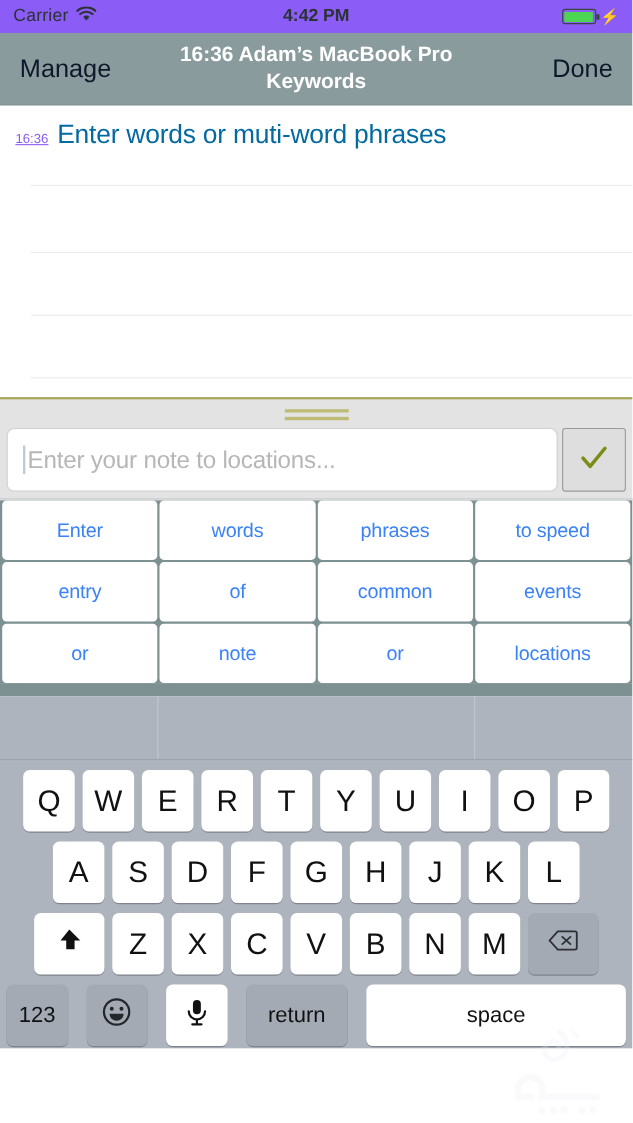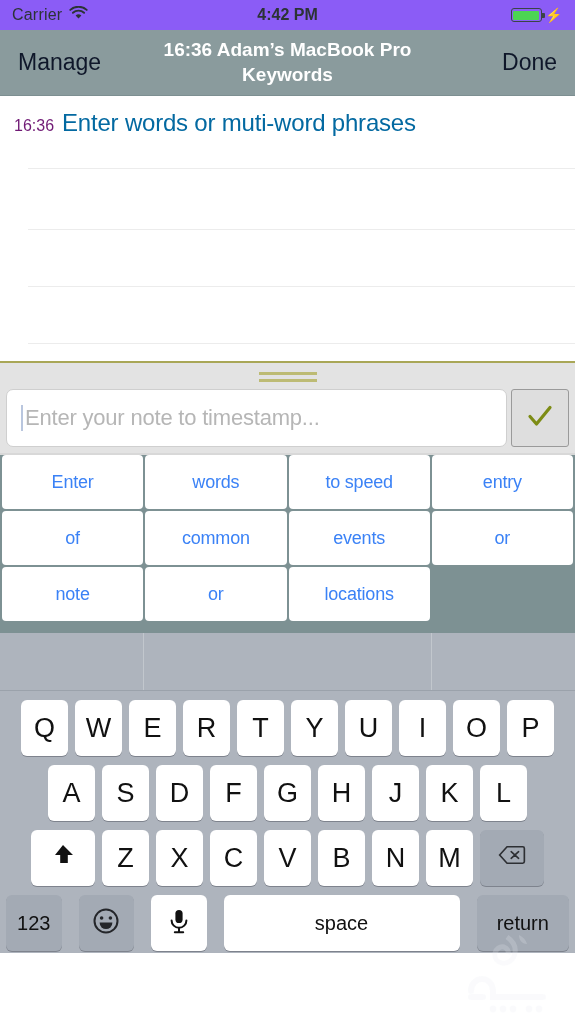--- a/index.html
+++ b/index.html
@@ -55,21 +55,21 @@
     font-size: 19px; font-weight: bold; line-height: 1.27;
   }
   .nav-right { margin-left: auto; }
 
   
   .notes { position: relative; height: 265px; background: #fff; }
   .note-row {
     display: flex; align-items: baseline; gap: 8px;
     padding: 13px 16px 0 14px;
   }
-  .note-time { font-size: 16px; color: #701a75; flex: none; }
+  .note-time { font-size: 12px; color: #8b5cf6; flex: none; text-decoration: underline; }
   .note-text { font-size: 24px; color: #0369a1; letter-spacing: -.2px; text-align: right; }
   .rule {
     position: absolute; left: 28px; right: 0; height: 1px; background: #ececec;
   }
 
   
   .inputpanel {
     background: #e3e3e3; border-top: 2px solid #a9a757;
     padding: 0 0 6px 0; position: relative;
   }
@@ -180,35 +180,36 @@
   </div>
 
   <div class="inputpanel">
     <div class="grabber">
       <span></span>
         <span></span>
     </div>
     <div class="inputrow">
       <div class="note-input">
         <span class="caret"></span>
-        <span class="ph">Enter your note to timestamp...</span>
+        <span class="ph">Enter your note to locations...</span>
       </div>
       <div class="check-btn">
         <span>
           <svg viewBox="0 0 30 30">
             <path d="M5 15.5 11.5 23 25 6.5" stroke="#7d8c15" stroke-width="3.2" fill="none" stroke-linecap="round" stroke-linejoin="round"></path>
           </svg>
         </span>
       </div>
     </div>
   </div>
 
   <div class="kwgrid">
     <div class="kwcell">Enter</div>
     <div class="kwcell">words</div>
+    <div class="kwcell">phrases</div>
     <div class="kwcell">to speed</div>
     <div class="kwcell">entry</div>
     <div class="kwcell">of</div>
     <div class="kwcell">common</div>
     <div class="kwcell">events</div>
     <div class="kwcell">or</div>
     <div class="kwcell">note</div>
     <div class="kwcell">or</div>
     <div class="kwcell">locations</div>
   </div>
@@ -287,22 +288,22 @@
       </div>
       <div class="key fn">
         <span>
           <svg viewBox="0 0 28 28">
             <rect x="10.4" y="3" width="7.2" height="13" rx="3.6" fill="#111"></rect>
             <path d="M6.6 13.4a7.4 7.4 0 0 0 14.8 0" fill="none" stroke="#111" stroke-width="2" stroke-linecap="round"></path>
             <path d="M14 21v4M9.8 25.2h8.4" stroke="#111" stroke-width="2" stroke-linecap="round"></path>
           </svg>
         </span>
       </div>
+      <div class="key ret dark">return</div>
       <div class="key space">space</div>
-      <div class="key ret dark">return</div>
     </div>
 
     <span class="watermark">
       <svg viewBox="0 0 112 86">
         <path d="M58 6c6 4 9 10 8 16-1 7-7 11-13 10-5-1-8-5-7-10 1-4 5-7 9-6 3 1 5 4 4 7" fill="none" stroke="#e9edf2" stroke-width="5"></path>
         <path d="M70 4c4 2 7 5 8 9-4 0-8-3-8-9z" fill="#e9edf2"></path>
         <path d="M22 60c0-7 5-12 11-12s11 5 11 12v6h50" fill="none" stroke="#e9edf2" stroke-width="6" stroke-linecap="round"></path>
         <path d="M22 66h12" fill="none" stroke="#e9edf2" stroke-width="6" stroke-linecap="round"></path>
         <circle cx="44" cy="78" r="3.4" fill="#e9edf2"></circle>
         <circle cx="54" cy="78" r="3.4" fill="#e9edf2"></circle>

